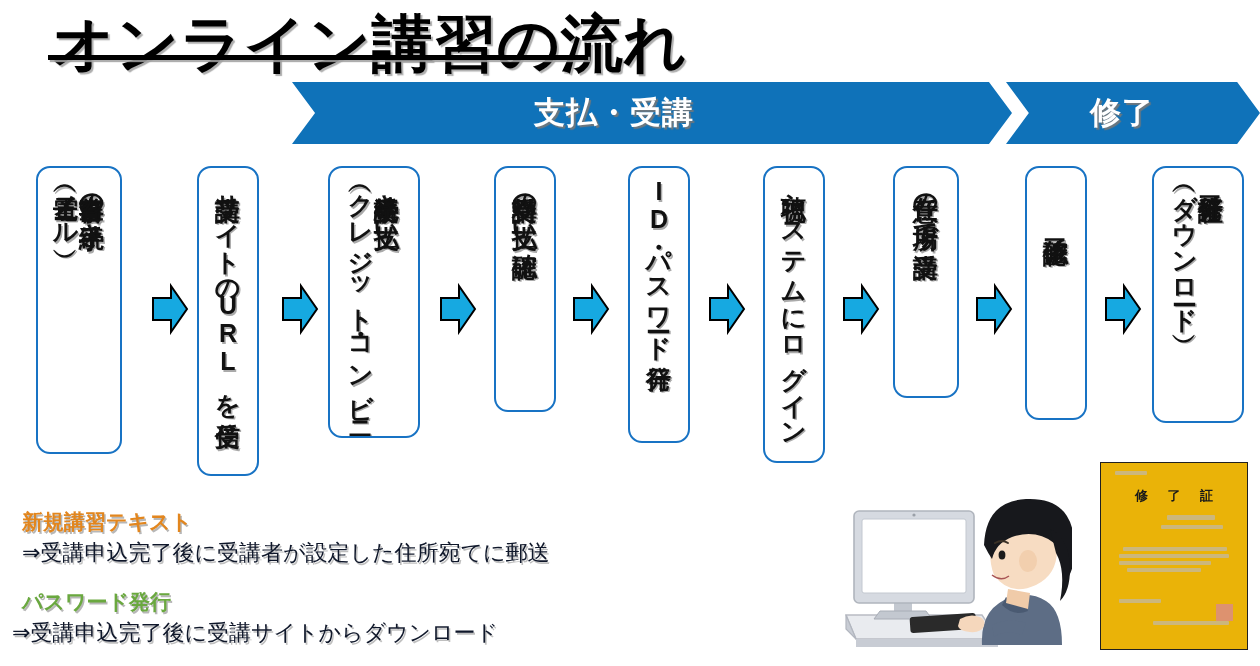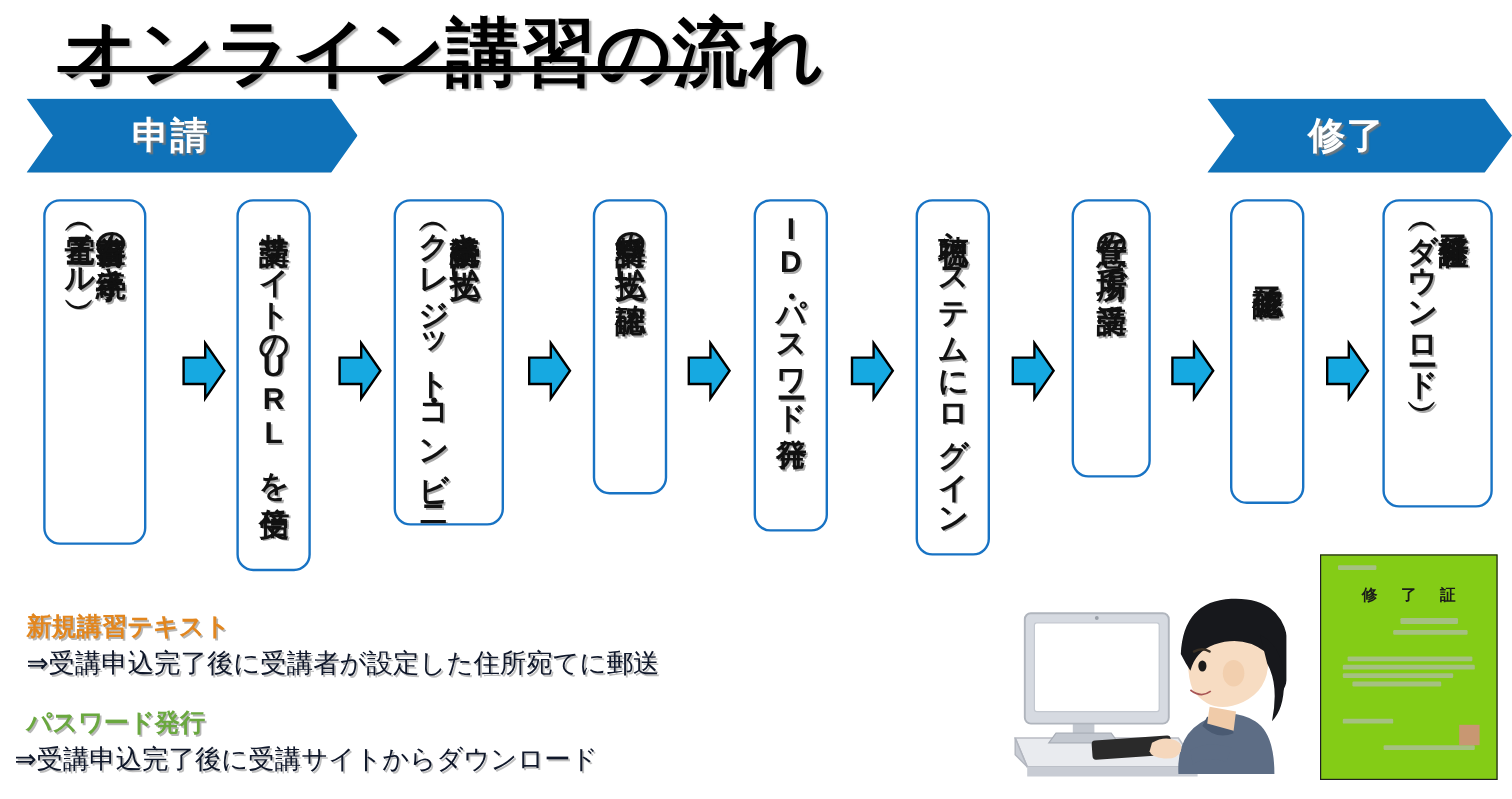--- a/index.html
+++ b/index.html
@@ -148,21 +148,21 @@
     height: 168px;
   }
 
   
   #certificate {
     position: absolute;
     left: 1100px;
     top: 462px;
     width: 148px;
     height: 188px;
-    background: #84cc16;
+    background: #eab308;
     border: 1.5px solid #202020;
     box-sizing: border-box;
     overflow: hidden;
   }
   .cert-blur {
     position: absolute;
     background: #b9b9c4;
     opacity: 0.62;
     border-radius: 1px;
   }
@@ -187,22 +187,22 @@
     opacity: 0.8;
   }
 </style>
 </head>
 <body>
 
 <div id="title">オンライン講習の流れ</div>
 <div id="title-underline"></div>
 
 <div id="banner">
-  <div class="chev" id="chev-1">
-    <span class="chev-label">申請</span>
+  <div class="chev" id="chev-2">
+    <span class="chev-label">支払・受講</span>
   </div>
   <div class="chev" id="chev-3">
     <span class="chev-label">修了</span>
   </div>
 </div>
 
 <div class="flowbox" style="left:36px; top:166px; width:86px; height:288px;">
   <div class="vtext-wrap">
     <span class="vline">事前審査の手続き</span>
     <span class="vline">（電子メール）</span>

